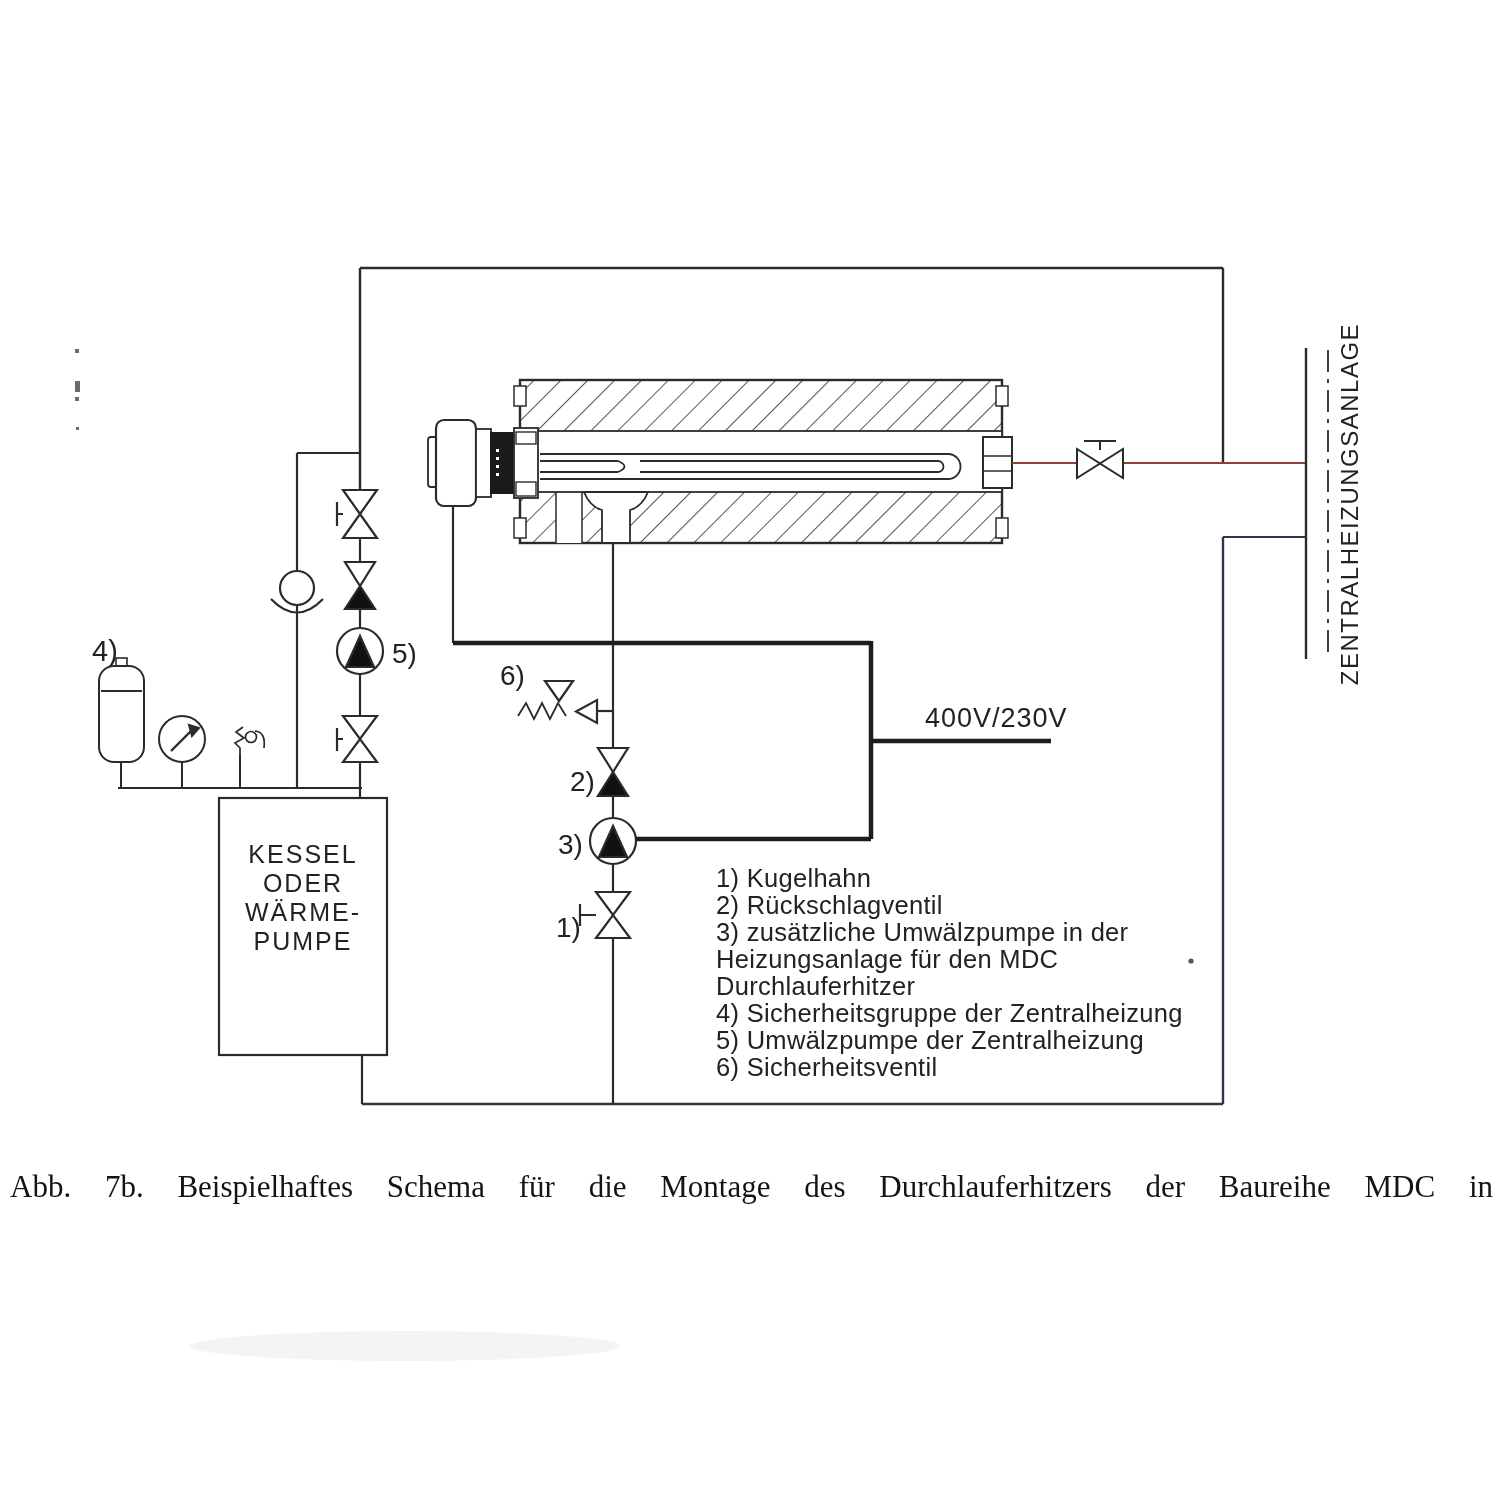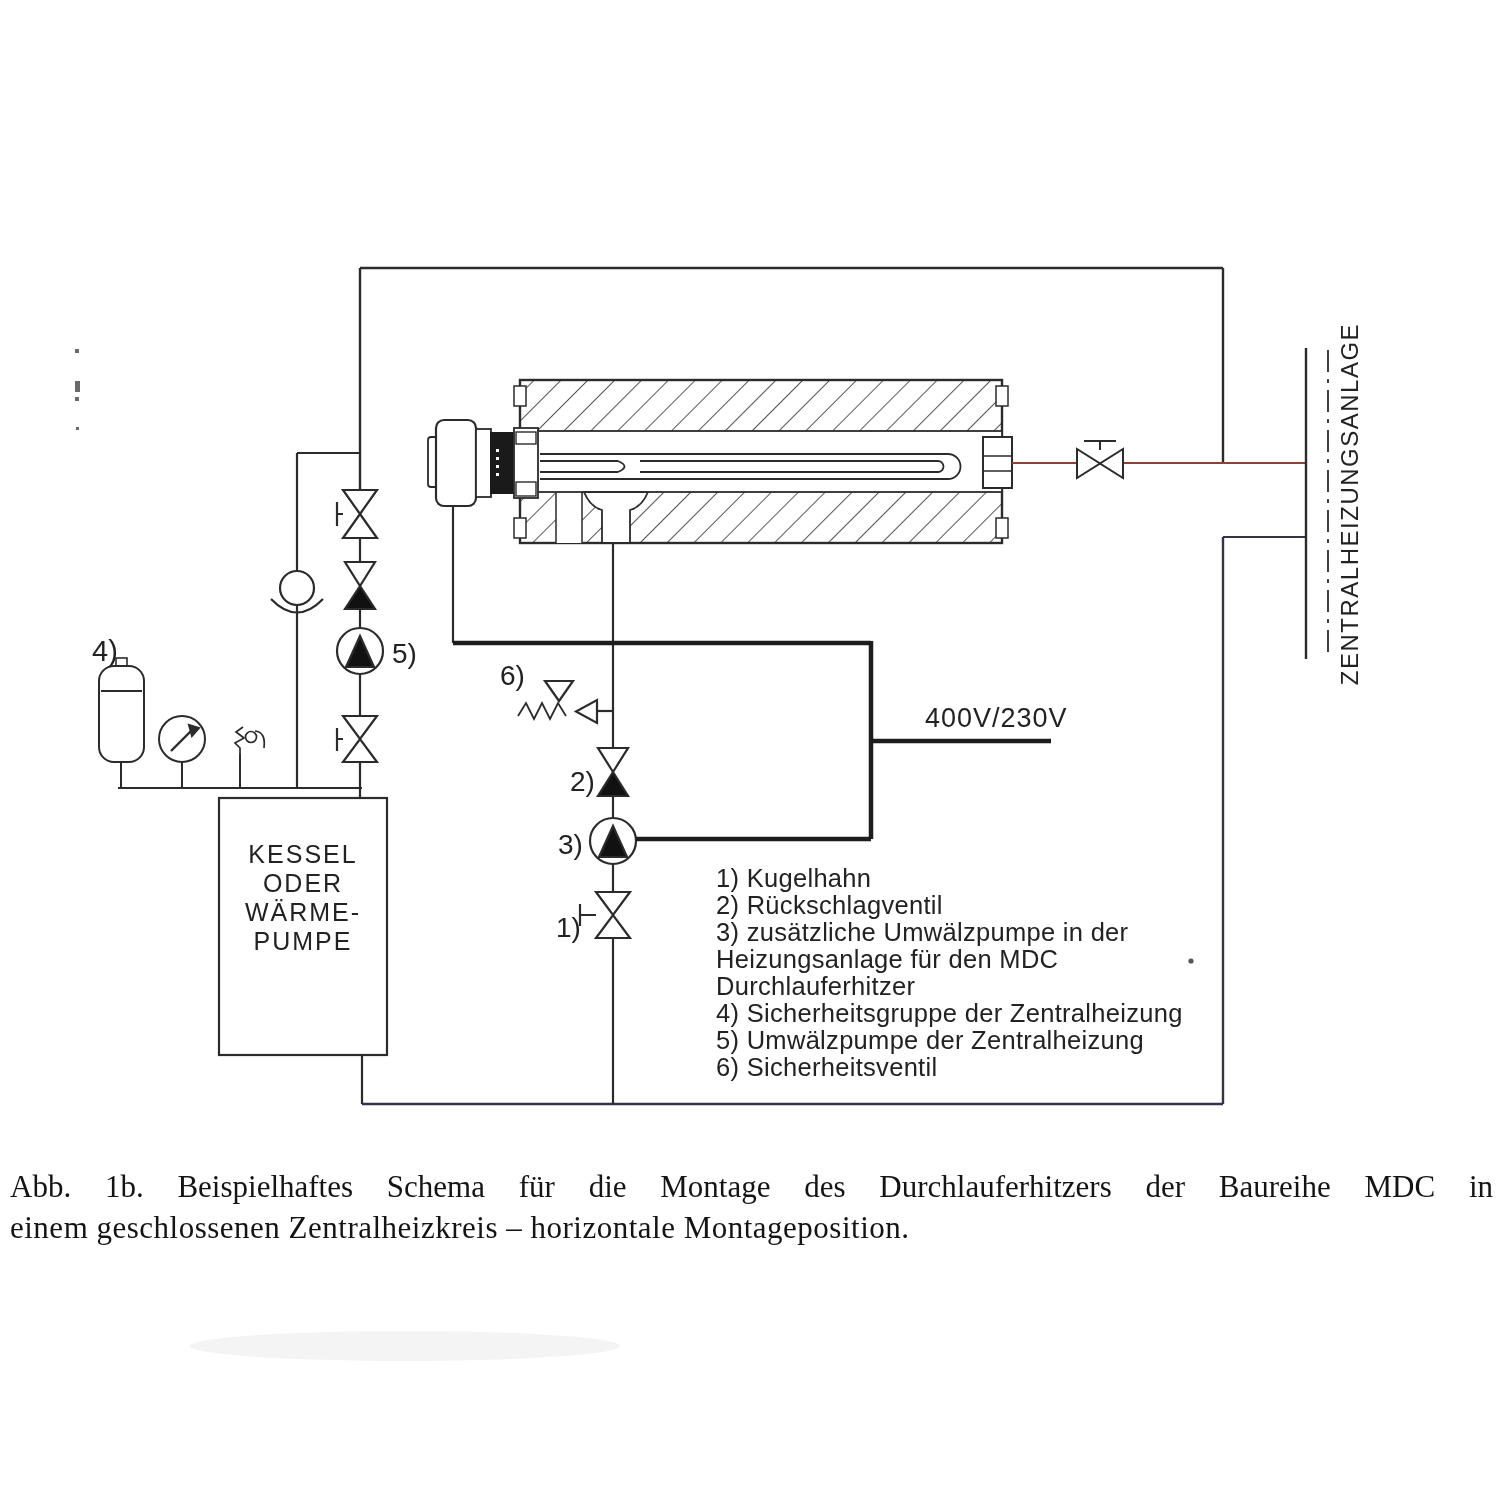--- a/index.html
+++ b/index.html
@@ -240,17 +240,16 @@
     <text x="716" y="941">3) zusätzliche Umwälzpumpe in der</text>
     <text x="716" y="968">Heizungsanlage für den MDC</text>
     <text x="716" y="995">Durchlauferhitzer</text>
     <text x="716" y="1022">4) Sicherheitsgruppe der Zentralheizung</text>
     <text x="716" y="1049">5) Umwälzpumpe der Zentralheizung</text>
     <text x="716" y="1076">6) Sicherheitsventil</text>
   </g>
 </svg>
 
 <div class="caption">
-  <div class="l1">Abb. 1b. Beispielhaftes Schema für die Montage des Durchlauferhitzers der Baureihe MDC in</div>
-  <div class="l2">einem geschlossenen Zentralheizkreis – horizontale Montageposition.</div>
+  <div class="l1">Abb. 7b. Beispielhaftes Schema für die Montage des Durchlauferhitzers der Baureihe MDC in</div>
 </div>
 
 </div>
 
 </body></html>

